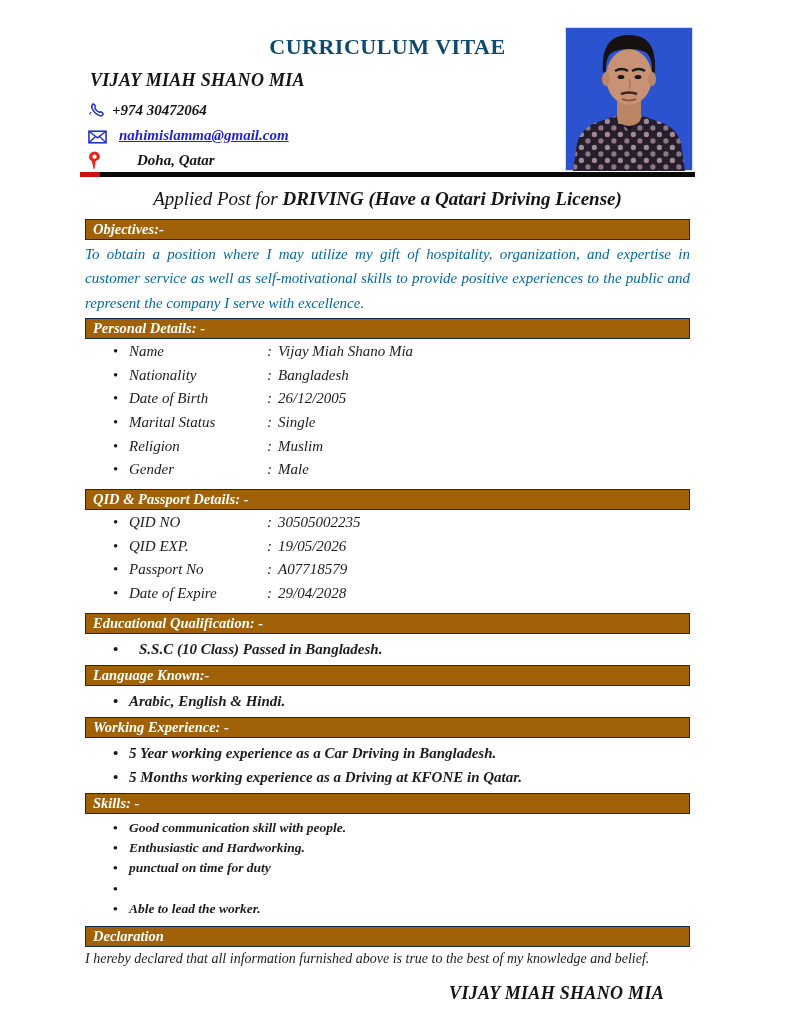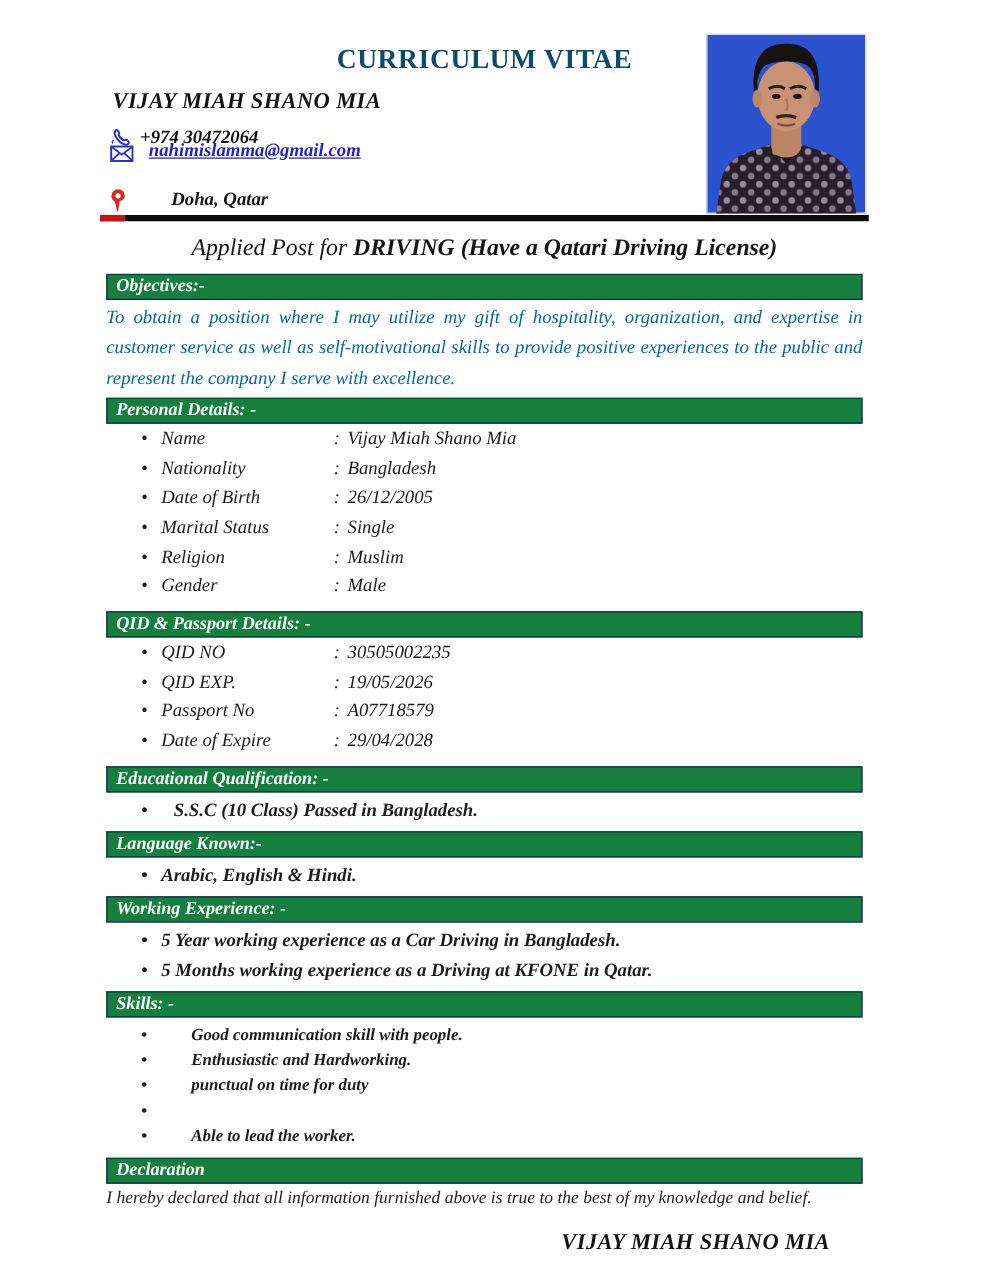--- a/index.html
+++ b/index.html
@@ -7,37 +7,37 @@
   .page{position:absolute;inset:0;background:#fff;}
 
   
   .cv-title{position:absolute;left:85px;top:34px;width:605px;text-align:center;
     font-size:22px;font-weight:bold;color:#0c4a6e;letter-spacing:.5px;}
   .applicant-name{position:absolute;left:90px;top:70px;font-size:18px;font-weight:bold;
     font-style:italic;color:#141414;letter-spacing:.3px;}
   .contact{position:absolute;left:88px;display:flex;align-items:flex-end;gap:7px;
     font-size:15px;font-weight:bold;font-style:italic;color:#141414;}
   .contact.phone{top:102px;}
-  .contact.email{top:113px;gap:12px;}
+  .contact.email{top:127px;gap:12px;}
   .contact.loc{top:151px;gap:36px;}
   .contact svg{display:block;}
   .email-link{color:#1f1fd0;text-decoration:underline;cursor:pointer;}
 
   .photo{position:absolute;left:565px;top:27px;width:128px;height:144px;}
   .photo svg{display:block;width:100%;height:100%;}
 
   .divider{position:absolute;left:80px;top:172px;width:615px;height:5px;background:#0a0a0a;}
   .divider-red{position:absolute;left:80px;top:172px;width:20px;height:5px;background:#cc1111;}
 
   
   .content{position:absolute;left:85px;top:184px;width:605px;}
   .applied{margin:4px 0 9px 0;text-align:center;font-style:italic;font-size:19px;color:#141414;}
   .applied b{font-weight:bold;}
 
-  .bar{background:#15803d;color:#ffffff;font-weight:bold;font-style:italic;font-size:14.5px;
+  .bar{background:#a16207;color:#ffffff;font-weight:bold;font-style:italic;font-size:14.5px;
     height:21px;line-height:21px;padding-left:8px;margin-bottom:2px;
     box-shadow:0 0 0 1px #122a52 inset;}
 
   .para{font-style:italic;font-size:15px;line-height:24.3px;text-align:justify;
     margin:1px 0 3px 0;color:#0369a1;}
 
   .blt{display:inline-block;width:16px;text-align:left;flex:0 0 16px;}
   .blt::before{content:"\2022";font-style:normal;}
 
   .drow{display:flex;align-items:baseline;height:23.7px;font-style:italic;font-size:15px;
@@ -45,21 +45,21 @@
   .dlabel{width:138px;flex:0 0 138px;}
   .dcolon{flex:0 0 auto;}
   .dvalue{margin-left:6px;}
 
   .rows{margin:4px 0 4px 0;}
 
   .brow{display:flex;align-items:baseline;font-style:italic;font-size:15px;line-height:24px;
     margin-left:28px;font-weight:bold;}
   .brow.edu .btext{margin-left:10px;}
   .blist{margin:3px 0 4px 0;}
-  .blist.skills .brow{font-size:13.5px;line-height:20.3px;gap:24px;}
+  .blist.skills .brow{font-size:13.5px;line-height:20.3px;}
   .blist.skills{margin:4px 0 7px 0;}
 
   .decl-body{font-style:italic;font-size:14px;line-height:19px;margin-top:2px;color:#1c1c1c;}
   .signature{margin-top:15px;text-align:right;padding-right:26px;font-size:18px;
     font-weight:bold;font-style:italic;color:#141414;letter-spacing:.3px;}
 </style>
 </head>
 <body>
 
 <div class="page">

